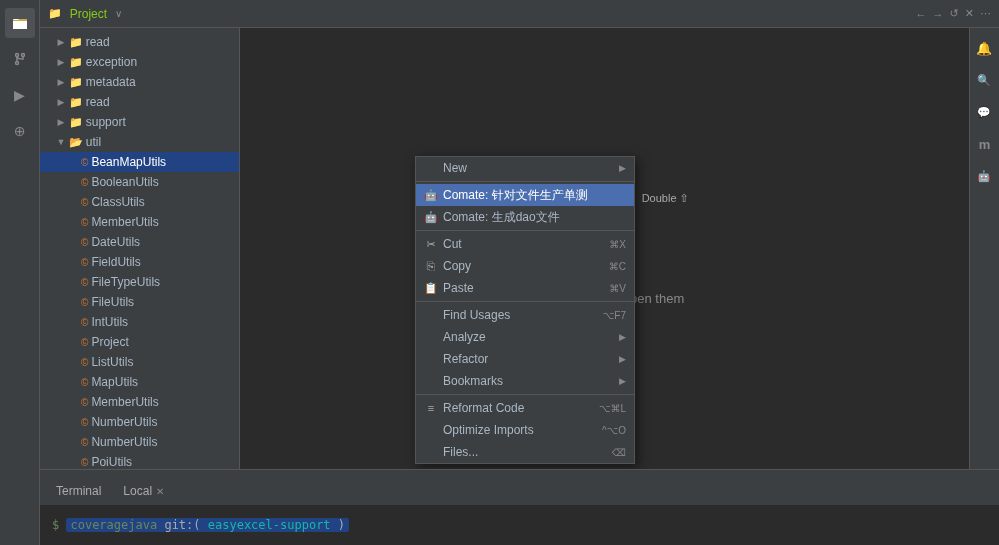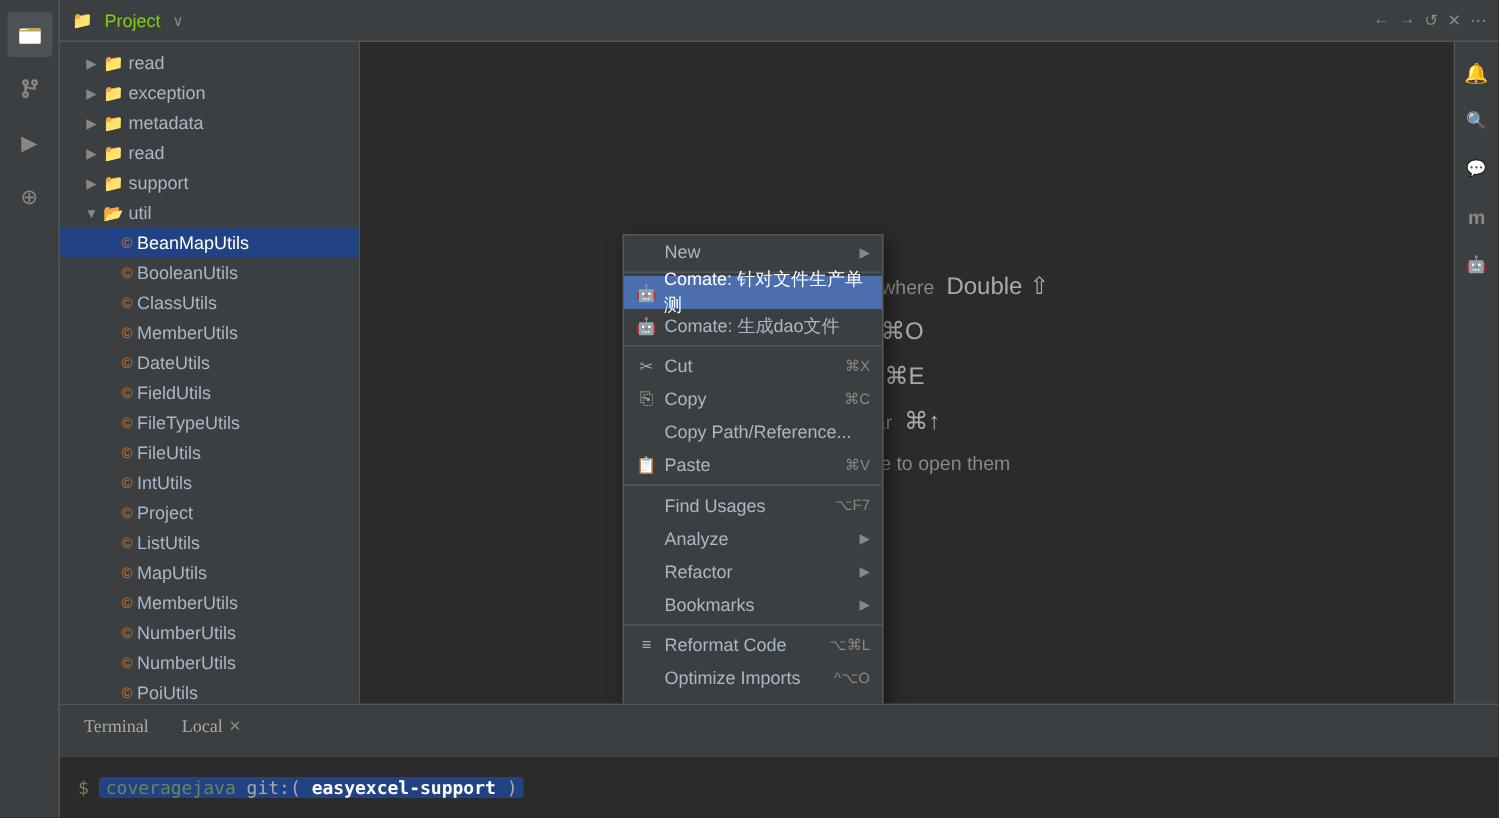--- a/index.html
+++ b/index.html
@@ -132,21 +132,21 @@
     .editor-hint-item {
       color: #666;
       font-size: 13px;
       display: flex;
       align-items: center;
       gap: 8px;
     }
     .editor-hint-item .hint-label { color: #888; }
     .editor-hint-item .hint-key {
       color: #aaa;
-      font-size: 16px;
+      font-size: 11px;
     }
 
     
     .notification-bar {
       width: 30px;
       background: #3c3f41;
       display: flex;
       flex-direction: column;
       align-items: center;
       padding-top: 8px;
@@ -163,21 +163,21 @@
       color: #888;
       font-size: 13px;
       cursor: pointer;
     }
 
     
     .context-menu {
       position: absolute;
       left: 175px;
       top: 128px;
-      width: 174px;
+      width: 220px;
       background: #3c3f41;
       border: 1px solid #555;
       z-index: 100;
       box-shadow: 3px 3px 10px rgba(0,0,0,0.5);
     }
     .ctx-item {
       height: 22px;
       display: flex;
       align-items: center;
       padding: 0 8px;
@@ -201,25 +201,24 @@
       background: #4b6eaf;
       color: #fff;
     }
 
     
     .bottom-bar {
       height: 36px;
       background: #3c3f41;
       border-top: 1px solid #555;
       display: flex;
-      align-items: flex-start;
+      align-items: flex-end;
       padding: 0 8px;
       gap: 6px;
       flex-shrink: 0;
-      font-family: Liberation Serif, serif;
     }
     .bottom-tab {
       color: #aaa;
       font-size: 12px;
       padding: 0 8px;
       height: 28px;
       display: flex;
       align-items: center;
       gap: 4px;
       cursor: pointer;
@@ -491,26 +490,20 @@
         </div>
 
         <div class="ctx-item">
           <span class="label">
             <span class="ctx-icon">⎘</span>
             <span>Copy</span>
           </span>
           <span class="shortcut">⌘C</span>
         </div>
 
-        <div class="ctx-item">
-          <span class="label">
-            <span class="ctx-icon"></span>
-            <span>Copy Path/Reference...</span>
-          </span>
-        </div>
 
         <div class="ctx-item">
           <span class="label">
             <span class="ctx-icon">📋</span>
             <span>Paste</span>
           </span>
           <span class="shortcut">⌘V</span>
         </div>
         <div class="ctx-separator"></div>
 
@@ -592,18 +585,18 @@
         <span>Local</span>
         <span class="close-x">✕</span>
       </div>
     </div>
     <div class="terminal-area">
       <span style="color:#6a8759; font-family:monospace;">$</span>
       &nbsp;
       <span class="terminal-line-selected">
         <span style="color:#6a8759;">coveragejava</span>
         <span style="color:#aaa;"> git:(</span>
-        <span style="color:#ffffff;font-weight:bold;">easyexcel-support</span>
+        <span style="color:#14b8a6;">easyexcel-support</span>
         <span style="color:#aaa;">)</span>
       </span>
     </div>
   </div>
 </div>
 
 </body></html>

